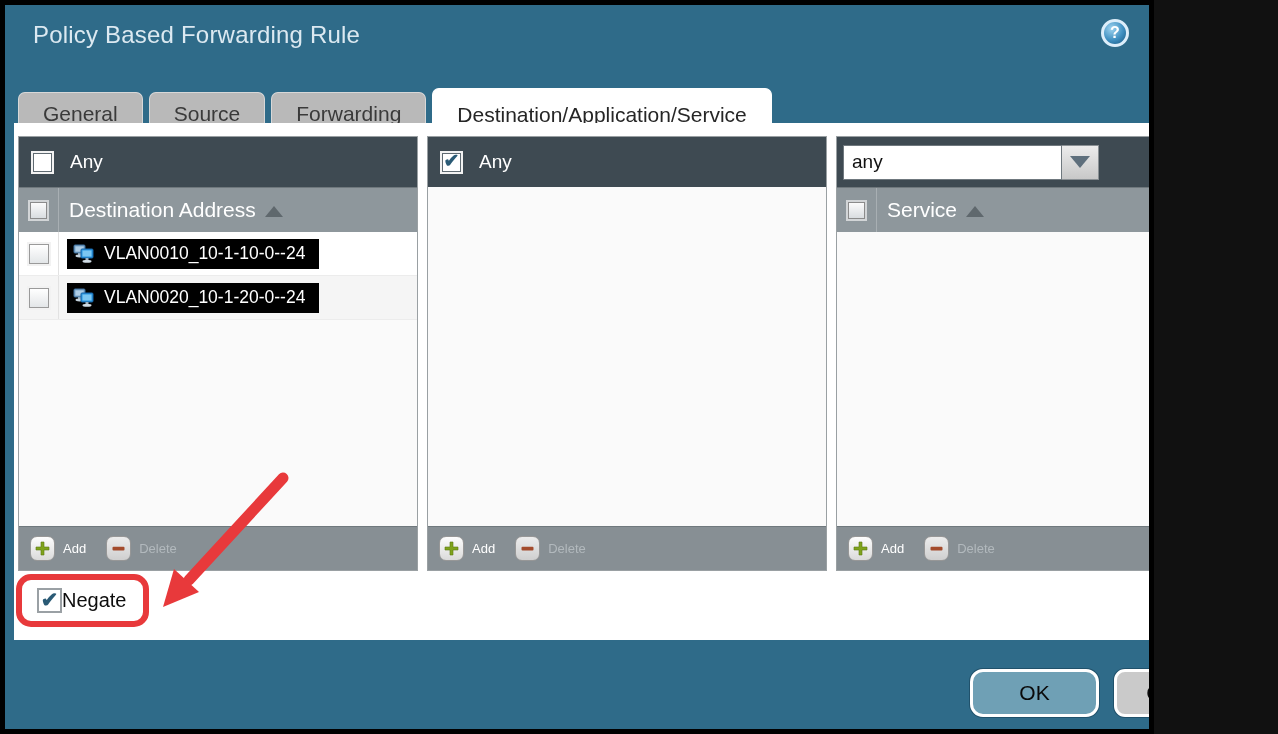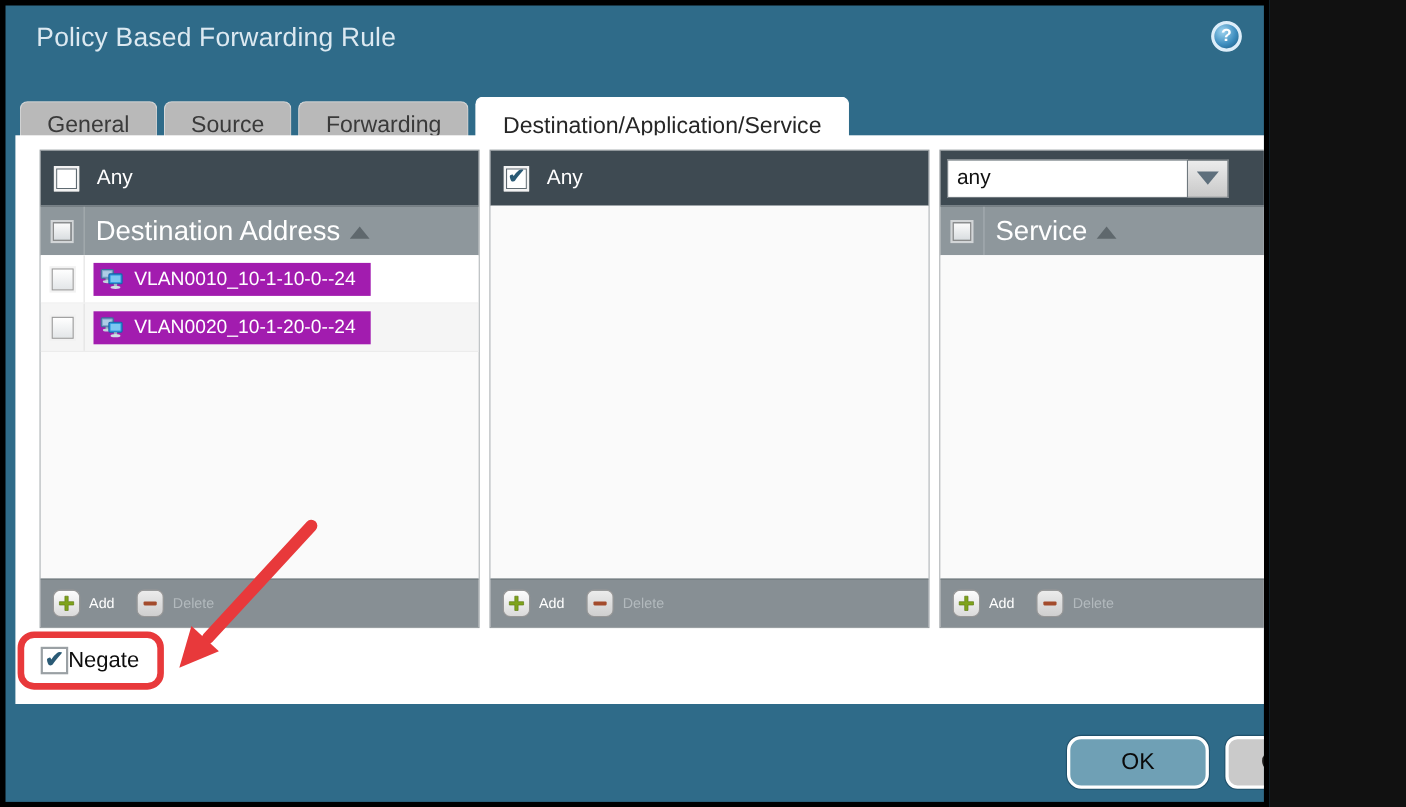--- a/index.html
+++ b/index.html
@@ -42,58 +42,58 @@
     height:52px; margin-bottom:0; background:#fff; color:#262626;
     border-color:#fff; font-size:21px;
   }
 
   
   .content{
     position:absolute; left:9px; top:118px; width:1253px; height:517px;
     background:#fff;
   }
   .panels{
-    position:absolute; left:22px; top:13px; display:flex; gap:9px;
+    position:absolute; left:4px; top:13px; display:flex; gap:9px;
   }
   .panel{
     width:400px; height:435px; border:1px solid #9aa0a3;
     display:flex; flex-direction:column; background:#fafafa;
   }
   .panel-top{
     height:50px; background:#3e4a52; flex:0 0 auto;
     display:flex; align-items:center; padding:0 12px;
   }
   .panel-top .lbl{ color:#fff; font-size:19px; margin-left:16px; }
 
   .col-header{
     height:45px; background:#8e979c; border-top:1px solid #6f787d;
     display:flex; align-items:center; flex:0 0 auto;
   }
   .cb-cell{
     width:40px; height:100%; flex:0 0 auto;
     display:flex; align-items:center; justify-content:center;
     border-right:1px solid #a8afb3;
   }
-  .col-header .lbl{ color:#fff; font-size:25px; margin-left:10px; }
+  .col-header .lbl{ color:#fff; font-size:21px; margin-left:10px; }
   .sort-up{
     width:0; height:0; margin-left:9px; margin-top:2px;
     border-left:9px solid transparent; border-right:9px solid transparent;
     border-bottom:11px solid #5f686d;
   }
 
   .list{ flex:1 1 auto; background:#fafafa; overflow:hidden; }
   .row{
     height:44px; display:flex; align-items:center;
     background:#fff; border-bottom:1px solid #ececec;
   }
   .row:nth-child(2){ background:#f5f5f5; }
   .row .cb-cell{ border-right:1px solid #e2e2e2; }
   .chip{
     margin-left:8px; height:30px; padding:0 14px 0 5px;
-    background:#a21caf; color:#fff; font-size:17.5px;
+    background:#000000; color:#fff; font-size:17.5px;
     display:inline-flex; align-items:center; gap:8px; cursor:pointer;
   }
 
   .panel-footer{
     height:44px; background:#878f94; border-top:1px solid #6f787d;
     flex:0 0 auto; display:flex; align-items:center; padding:0 11px; gap:20px;
   }
   .tool{ display:flex; align-items:center; gap:8px; cursor:pointer; }
   .tool-icon{
     width:25px; height:25px; border-radius:7px;

